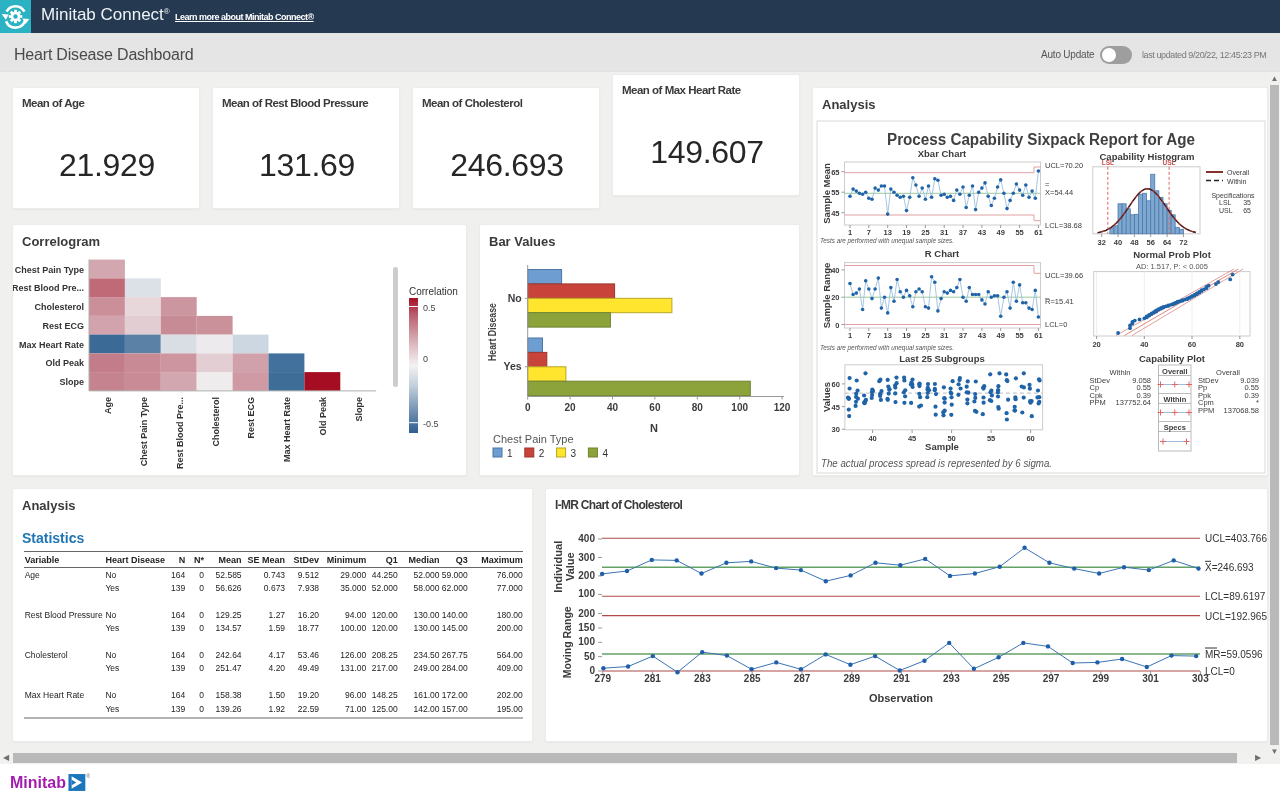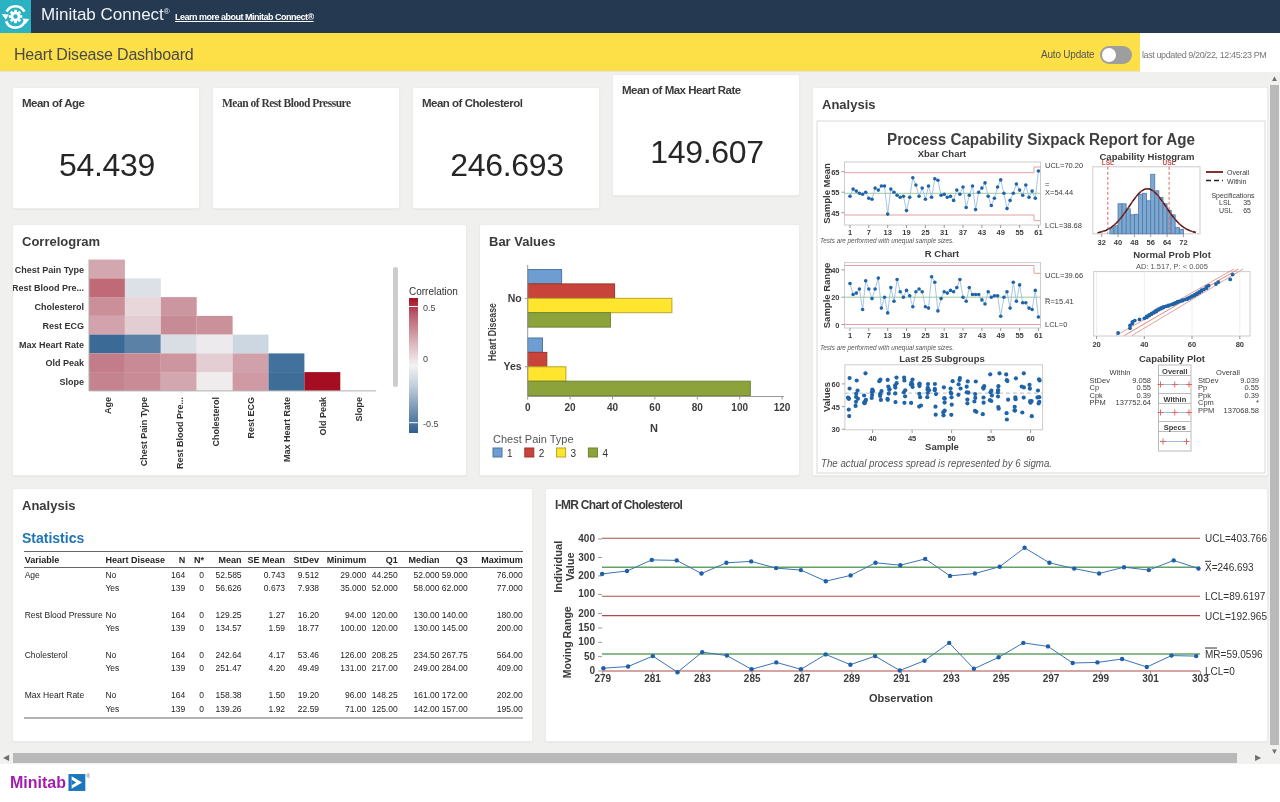--- a/index.html
+++ b/index.html
@@ -31,35 +31,36 @@
         <line x1="10.8" y1="21.2" x2="20.2" y2="11.8"></line>
       </g>
     </g>
     <circle cx="15.5" cy="16.5" r="2.2" fill="#2bb3c3"></circle>
   </svg>
  </div>
  <div style="position:absolute;left:41px;top:5px;font-size:17px;font-weight:normal;color:#eef3f8;">Minitab Connect<span style="font-size:8px;vertical-align:6px;">®</span></div>
  <a style="position:absolute;left:175px;top:12px;font-size:9px;letter-spacing:-0.5px;font-weight:bold;color:#fff;text-decoration:underline;white-space:nowrap;">Learn more about Minitab Connect®</a>
 </div>
 
-<div style="position:absolute;left:0;top:33px;width:1140px;height:39px;background:#fde047;border-bottom:1px solid #e2e2e2;">
+<div style="position:absolute;left:0;top:33px;width:1280px;height:39px;background:#e5e5e5;border-bottom:1px solid #e2e2e2;">
  <div style="position:absolute;left:14px;top:13px;font-size:16px;letter-spacing:-0.2px;color:#4a4a4a;white-space:nowrap;">Heart Disease Dashboard</div>
  <div style="position:absolute;left:1041px;top:16px;font-size:10px;letter-spacing:-0.2px;color:#555;white-space:nowrap;">Auto Update</div>
  <div style="position:absolute;left:1100px;top:13px;width:32px;height:18px;background:#9e9e9e;border-radius:9px;">
    <div style="position:absolute;left:2px;top:2px;width:14px;height:14px;background:#fff;border-radius:50%;"></div>
  </div>
  <div style="position:absolute;left:1142px;top:17px;font-size:9px;letter-spacing:-0.4px;color:#777;white-space:nowrap;">last updated 9/20/22, 12:45:23 PM</div>
 </div>
 
 <div class="card" style="left:12px;top:87px;width:188px;height:122px;">
  <div class="ctitle" style="font-size:11.5px;letter-spacing:-0.5px;">Mean of Age</div>
- <div style="position:absolute;left:0;top:61px;width:188px;text-align:center;font-size:32px;line-height:32px;letter-spacing:-0.3px;color:#262626;">54.439</div>
-</div>
-<div class="card" style="left:212px;top:87px;width:188px;height:122px;font-family:Liberation Serif, serif;">
+ <div style="position:absolute;left:0;top:61px;width:188px;text-align:center;font-size:32px;line-height:32px;letter-spacing:-0.3px;color:#262626;">21.929</div>
+</div>
+<div class="card" style="left:212px;top:87px;width:188px;height:122px;">
  <div class="ctitle" style="font-size:11.5px;letter-spacing:-0.5px;">Mean of Rest Blood Pressure</div>
+ <div style="position:absolute;left:0;top:61px;width:188px;text-align:center;font-size:32px;line-height:32px;letter-spacing:-0.3px;color:#262626;">131.69</div>
 </div>
 <div class="card" style="left:412px;top:87px;width:188px;height:122px;">
  <div class="ctitle" style="font-size:11.5px;letter-spacing:-0.5px;">Mean of Cholesterol</div>
  <div style="position:absolute;left:0;top:61px;width:188px;text-align:center;font-size:32px;line-height:32px;letter-spacing:-0.3px;color:#262626;">246.693</div>
 </div>
 <div class="card" style="left:612px;top:74px;width:188px;height:122px;">
  <div class="ctitle" style="font-size:11.5px;letter-spacing:-0.5px;">Mean of Max Heart Rate</div>
  <div style="position:absolute;left:0;top:61px;width:188px;text-align:center;font-size:32px;line-height:32px;letter-spacing:-0.3px;color:#262626;">149.607</div>
 </div>
 <div class="card" style="left:12px;top:224px;width:455px;height:252px;">

